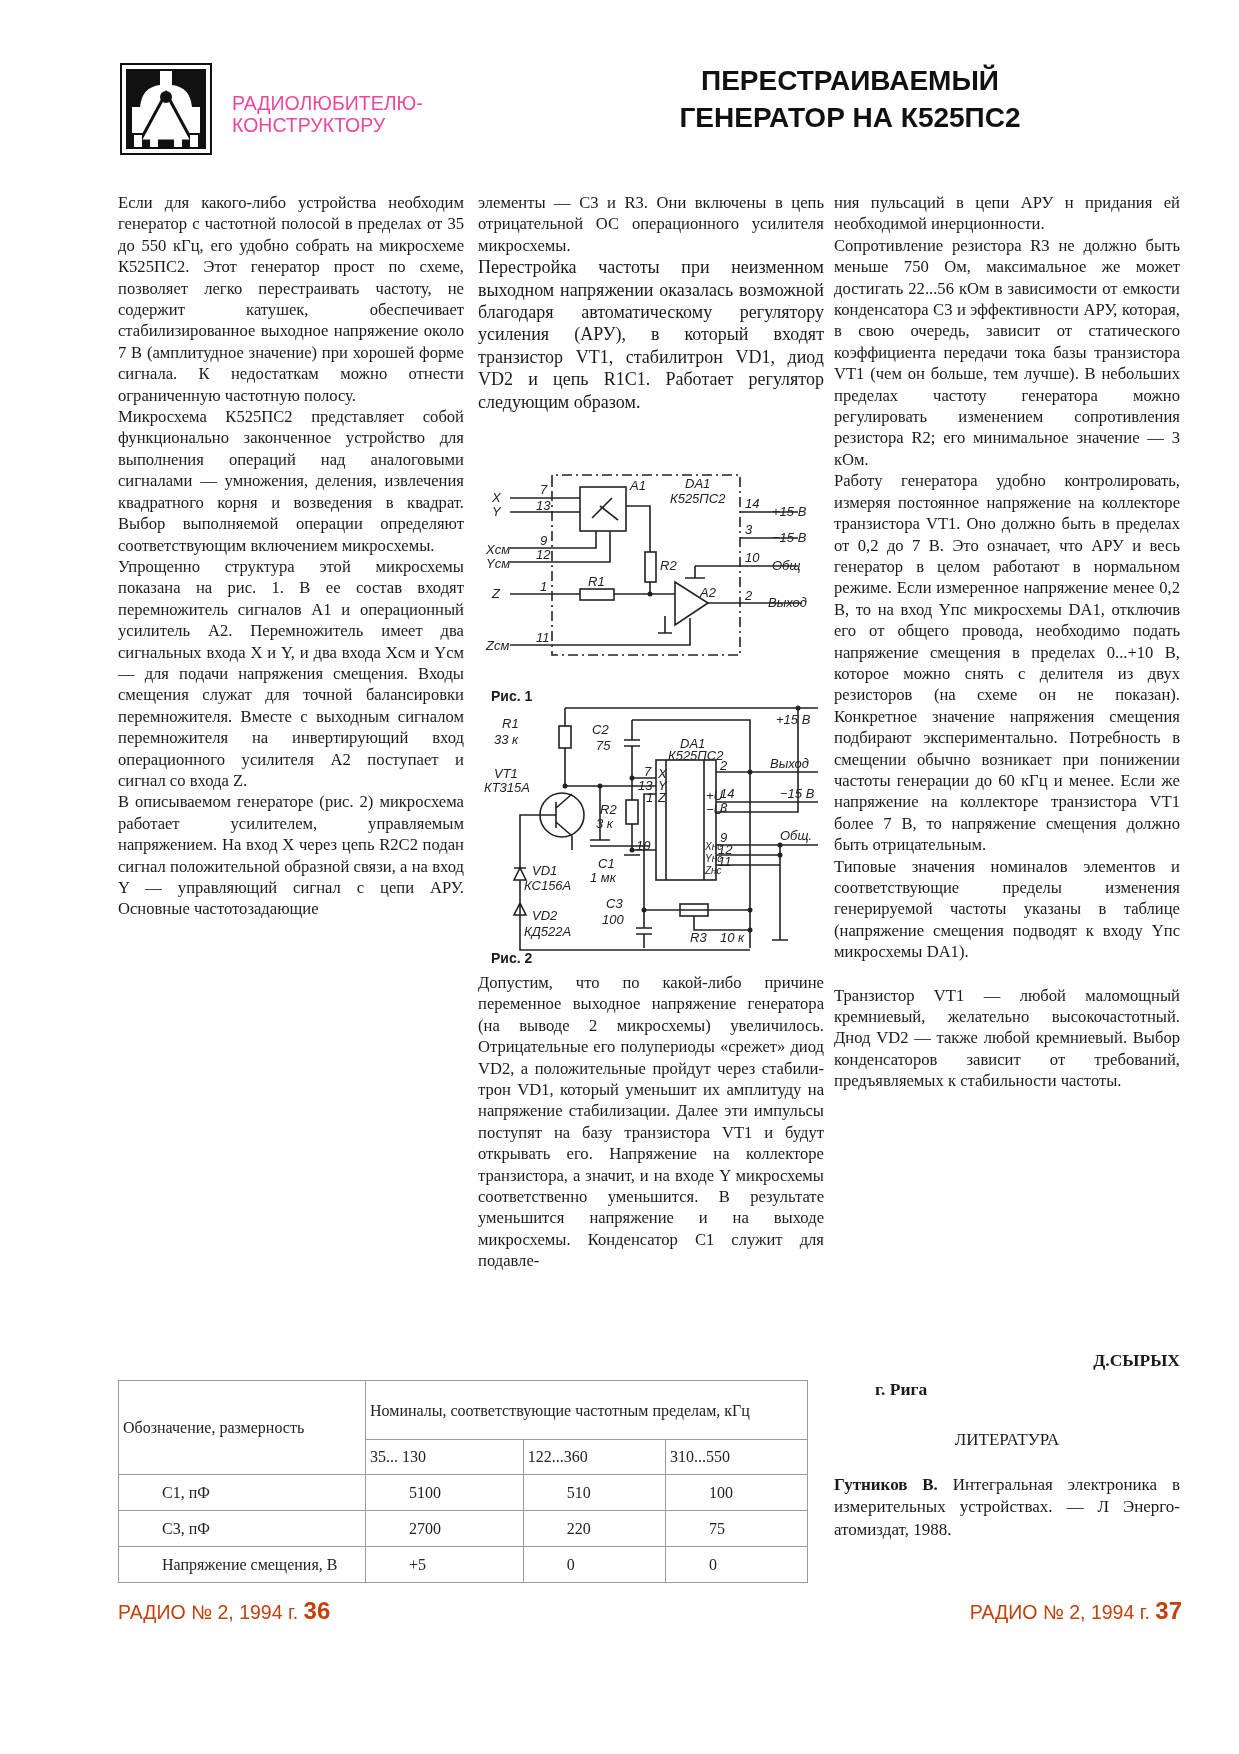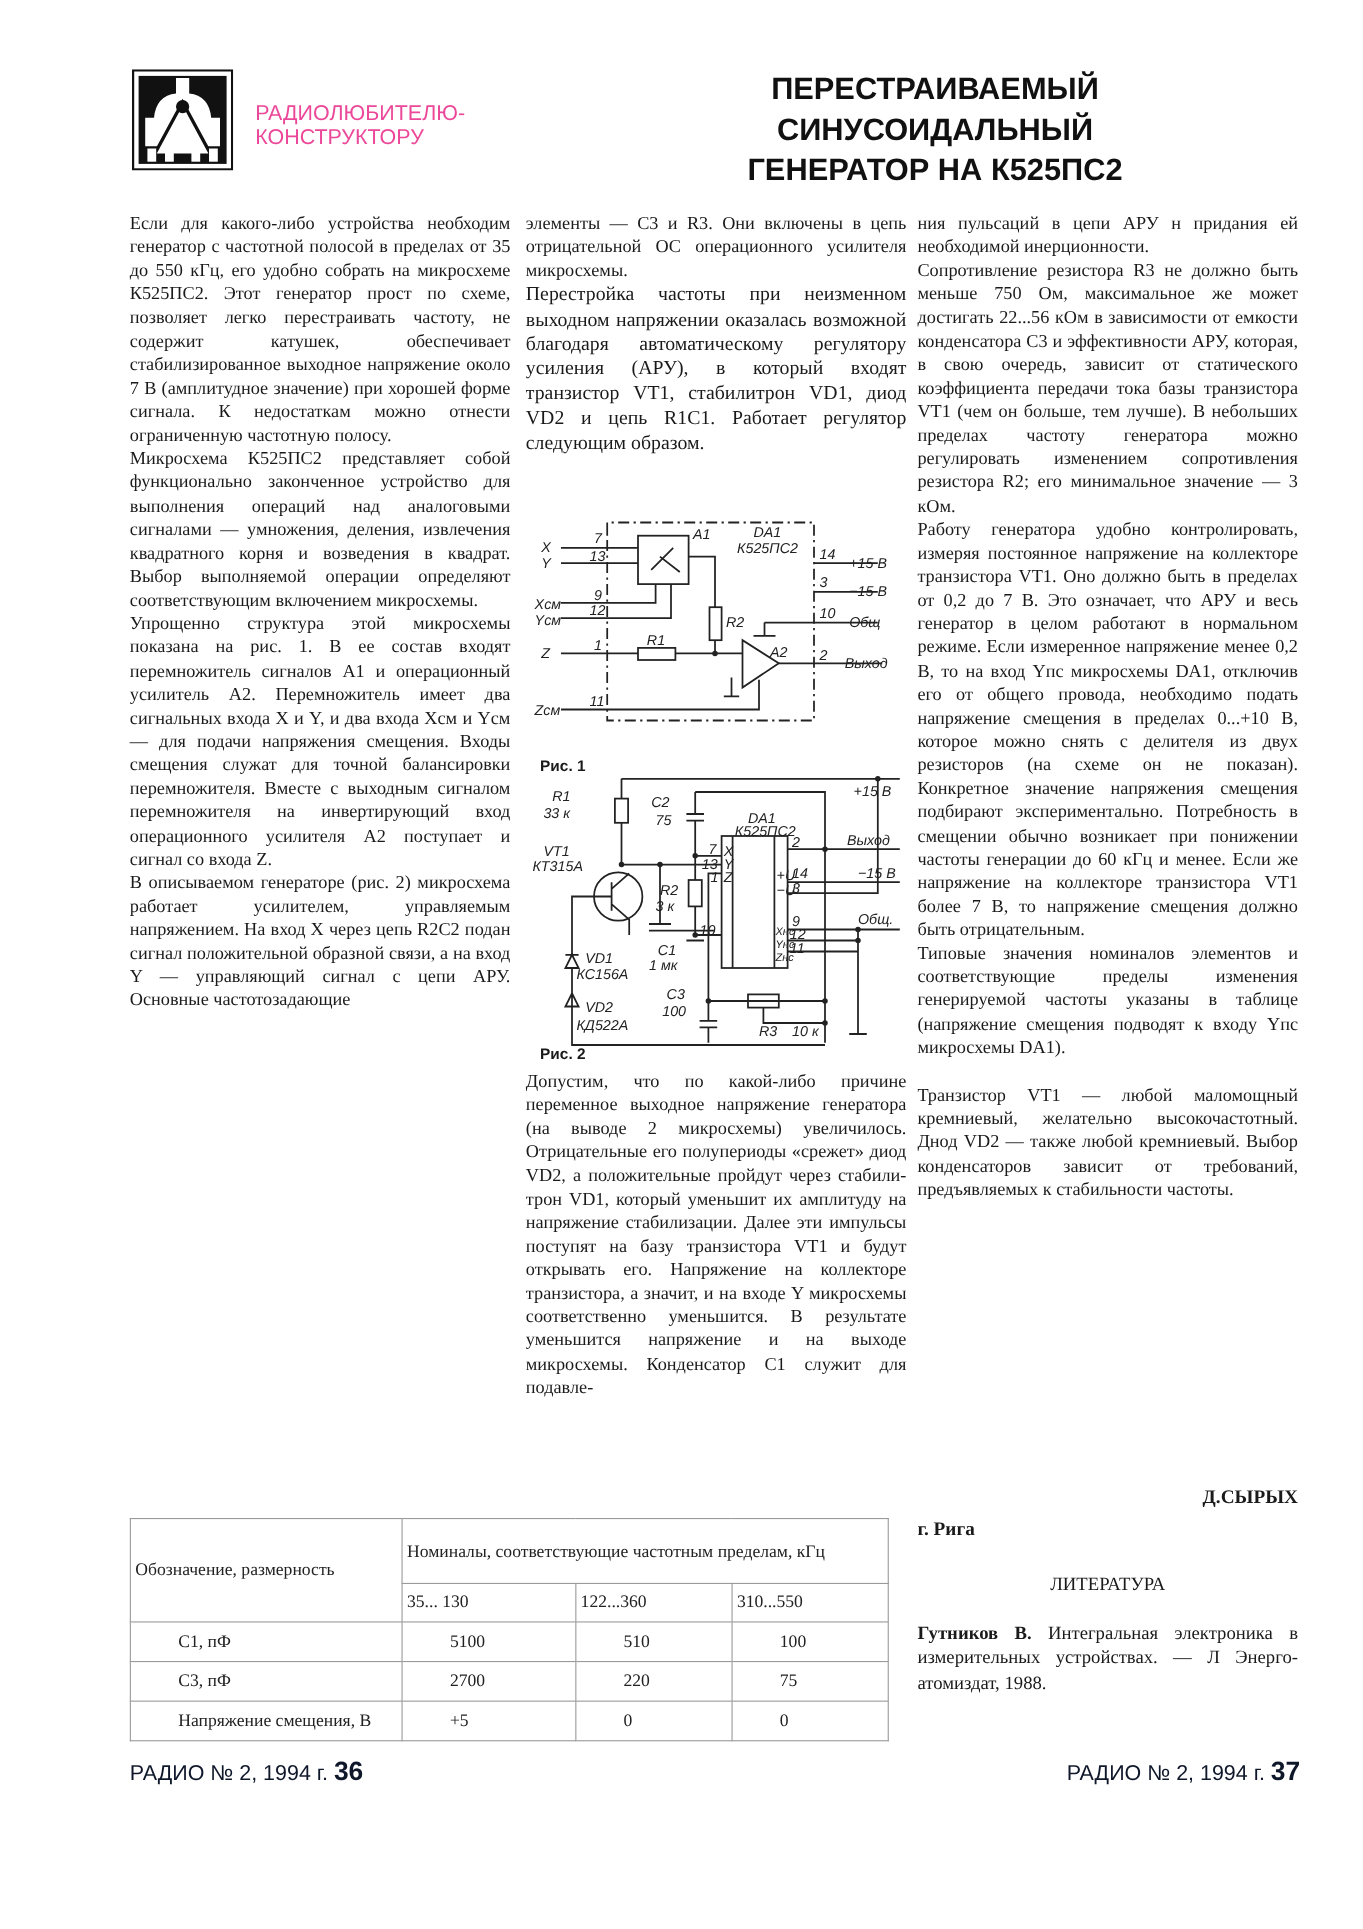--- a/index.html
+++ b/index.html
@@ -15,39 +15,39 @@
   .col p { margin: 0; }
   #col1 { left: 118px; top: 192px; width: 346px; }
   #col2a { left: 478px; top: 192px; width: 346px; }
   #col2b { left: 478px; top: 972px; width: 346px; }
   #col3 { left: 834px; top: 192px; width: 346px; }
   .lead2 { font-size: 18px; line-height: 22.4px; }
   .gap { height: 22px; }
 
   #signature { position: absolute; left: 834px; top: 1350px; width: 346px; font-weight: bold; font-size: 17.5px; }
   #signature .name { text-align: right; }
-  #signature .city { margin-top: 8px; }
+  #signature .city { margin-top: 8px; margin-left: 41px; }
   #lit-head { position: absolute; left: 834px; top: 1430px; width: 346px; text-align: center; font-size: 17px; }
   #lit-ref { position: absolute; left: 834px; top: 1474px; width: 346px; font-size: 17px; line-height: 22.4px; text-align: justify; }
   #lit-ref b { font-weight: bold; }
 
   #fig1 { position: absolute; left: 480px; top: 470px; width: 345px; height: 200px; }
   #fig2 { position: absolute; left: 480px; top: 690px; width: 345px; height: 275px; }
   .figcap { position: absolute; font-family: Liberation Sans, sans-serif; font-weight: bold; font-size: 14px; }
   #cap1 { left: 491px; top: 688px; }
   #cap2 { left: 491px; top: 950px; }
 
   #tbl { position: absolute; left: 118px; top: 1380px; width: 690px; border-collapse: collapse; font-size: 16px; }
   #tbl td, #tbl th { border: 1px solid #9a9a9a; font-weight: normal; padding: 0 4px; color: #222; }
   #tbl .h1 { height: 58px; line-height: 21px; }
   #tbl .h2 { height: 34px; }
   #tbl .r { height: 35px; padding-left: 43px; }
   #tbl td.first { width: 238px; }
 
-  .folio { position: absolute; top: 1597px; font-size: 19.5px; color: #0f172a; }
+  .folio { position: absolute; top: 1597px; font-size: 19.5px; color: #c2410c; }
   .folio b { font-size: 24px; font-weight: bold; }
   #folio-left { left: 118px; }
   #folio-right { right: 57px; }
 </style>
 </head>
 <body>
 
 <div id="logo">
   <svg width="92" height="92" viewBox="0 0 92 92">
     <rect x="1" y="1" width="90" height="90" fill="#fff" stroke="#111" stroke-width="2"></rect>
@@ -60,21 +60,20 @@
     <rect x="54" y="72" width="8" height="12" fill="#fff"></rect>
     <rect x="70" y="72" width="8" height="12" fill="#fff"></rect>
   </svg>
 </div>
 <div id="rubric" class="sans">
   <div>РАДИОЛЮБИТЕЛЮ-</div>
   <div>КОНСТРУКТОРУ</div>
 </div>
 <div id="title" class="sans">
   <div>ПЕРЕСТРАИВАЕМЫЙ</div>
-  <div>СИНУСОИДАЛЬНЫЙ</div>
   <div>ГЕНЕРАТОР НА К525ПС2</div>
 </div>
 
 <div id="col1" class="col serif">
   <p>Если для какого-либо устройства не­обходим генератор с частотной по­лосой в пределах от 35 до 550 кГц, его удобно собрать на микросхеме К525ПС2. Этот генератор прост по схеме, позволяет легко перестраивать частоту, не содержит катушек, обеспе­чивает стабилизированное выходное напряжение около 7 В (амплитудное значение) при хорошей форме сигна­ла. К недостаткам можно отнести ограниченную частотную полосу.</p>
   <p>Микросхема К525ПС2 представляет собой функционально законченное устройство для выполнения операций над аналоговыми сигналами — умножения, деления, извлечения квад­ратного корня и возведения в квадрат. Выбор выполняемой операции опре­деляют соответствующим включением микросхемы.</p>
   <p>Упрощенно структура этой микро­схемы показана на рис. 1. В ее состав входят перемножитель сигналов А1 и операционный усилитель А2. Пере­множитель имеет два сигнальных входа X и Y, и два входа Хсм и Yсм — для подачи напряжения смещения. Входы смещения служат для точной балансировки перемножителя. Вместе с выходным сигналом перемножителя на инвертирующий вход операцион­ного усилителя А2 поступает и сигнал со входа Z.</p>
   <p>В описываемом генераторе (рис. 2) микросхема работает усилителем, управляемым напряжением. На вход X через цепь R2C2 подан сигнал по­ложительной образной связи, а на вход Y — управляющий сигнал с цепи АРУ. Основные частотозадающие</p>
 </div>
 

